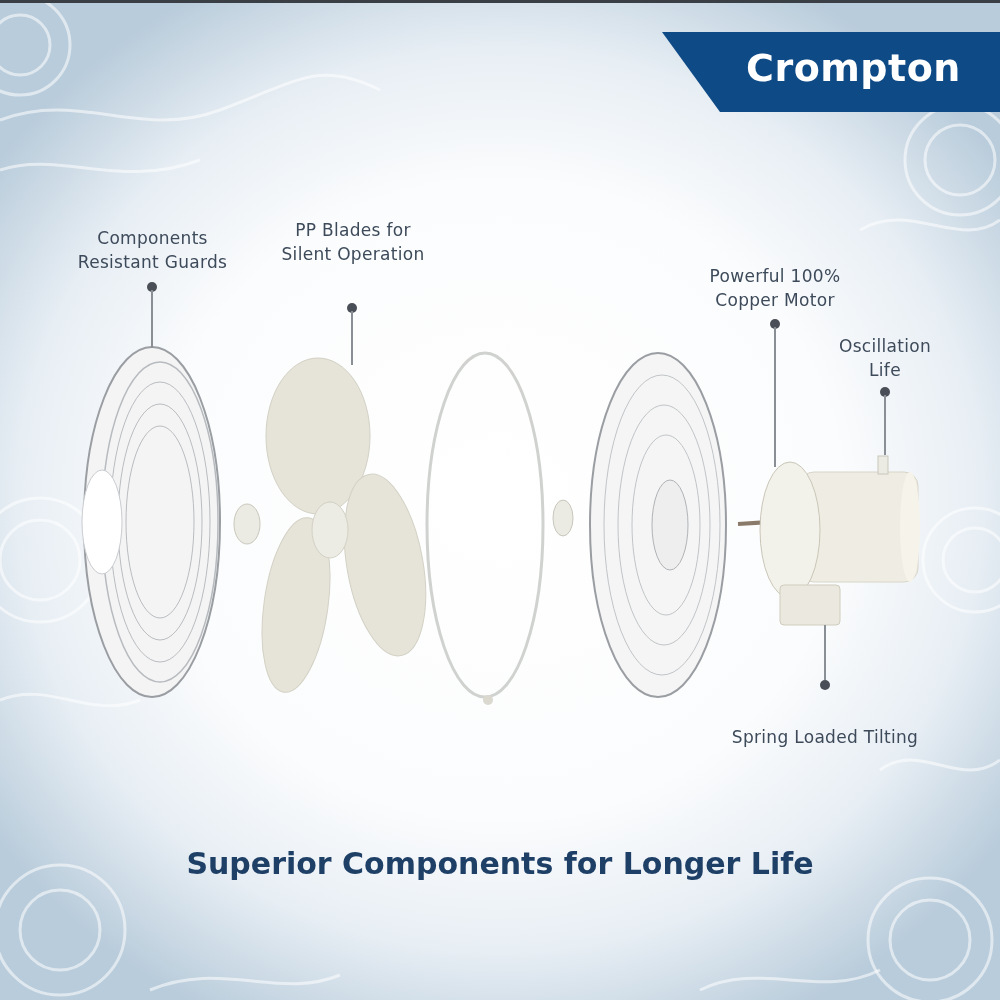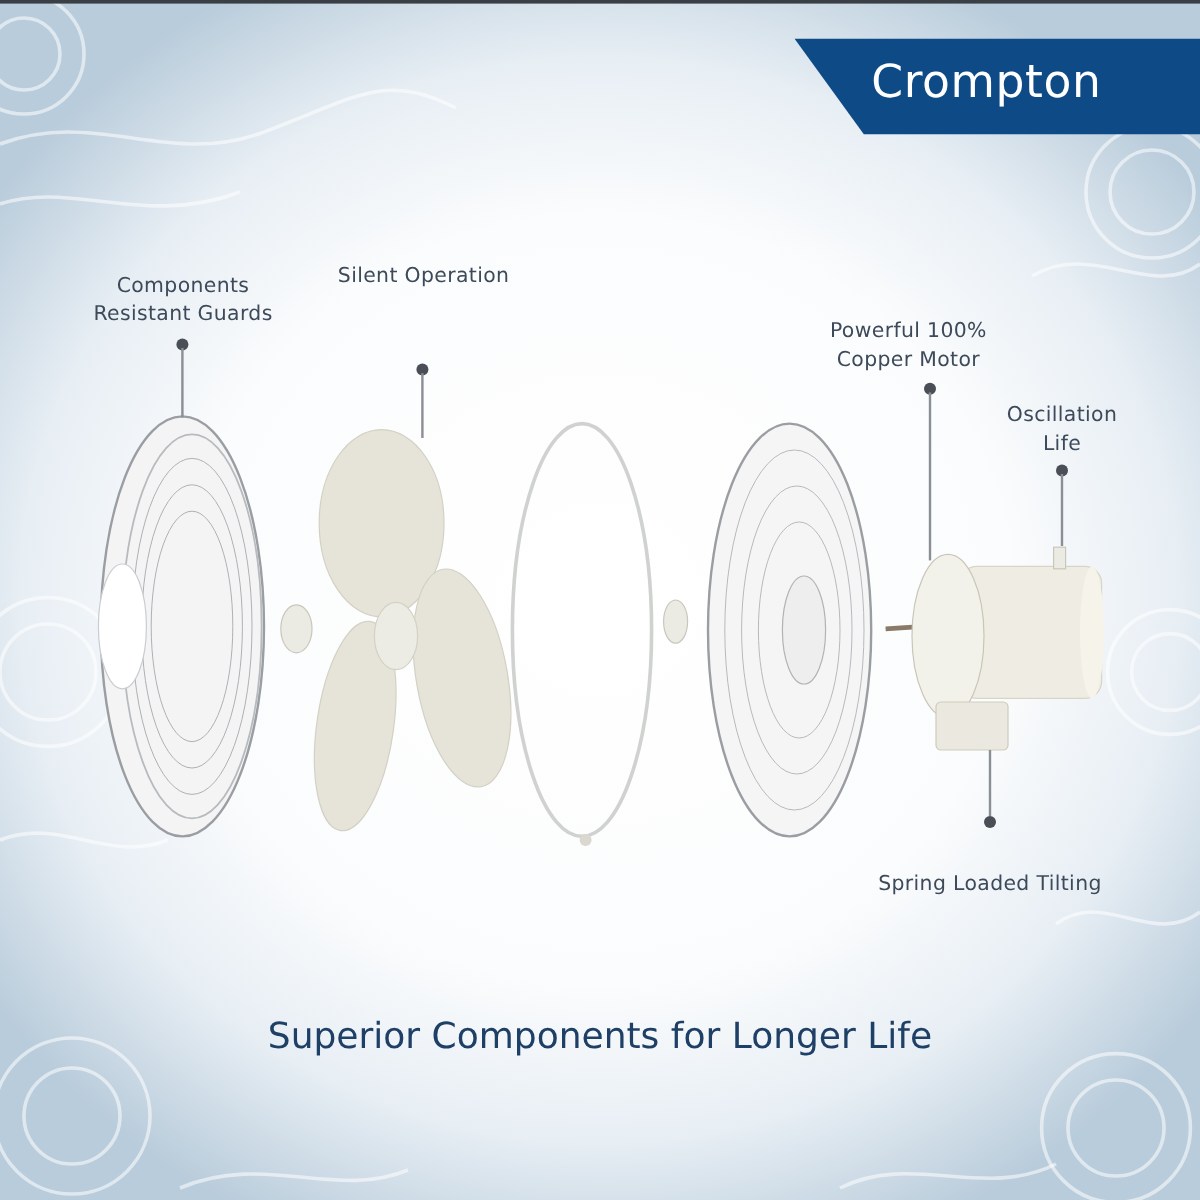--- a/index.html
+++ b/index.html
@@ -4,29 +4,29 @@
 <style>
   html, body { margin:0; padding:0; }
   body { width:1000px; height:1000px; overflow:hidden; position:relative;
     font-family:"DejaVu Sans", sans-serif; }
   .bg { position:absolute; inset:0;
     background: radial-gradient(ellipse 62% 58% at 50% 50%, #ffffff 0%, #fbfcfd 55%, #e7eef4 78%, #b9ccdb 100%); }
   .swirls { position:absolute; inset:0; }
   .topbar { position:absolute; left:0; top:0; width:1000px; height:3px; background:#3a3f45; }
   .brand { position:absolute; left:662px; top:32px; width:338px; height:80px; }
   .brand svg { position:absolute; inset:0; }
-  .brand-text { position:absolute; left:64px; top:14px; font-family:"DejaVu Sans", sans-serif;
-    font-weight:normal; font-size:38px; color:#ffffff; letter-spacing:0.5px; }
+  .brand-text { position:absolute; left:84px; top:14px; font-family:"DejaVu Sans", sans-serif;
+    font-weight:bold; font-size:38px; color:#ffffff; letter-spacing:0.5px; }
   .label { position:absolute; text-align:center; color:#3d4a5a; font-size:17px; line-height:24px;
     font-family:"DejaVu Sans", sans-serif; letter-spacing:0.3px; }
   .label span { display:block; }
   .dot { position:absolute; width:10px; height:10px; border-radius:50%; background:#4a4f57; }
   .line { position:absolute; width:2px; background:#8a8f96; }
   .tagline { position:absolute; left:0; width:1000px; top:846px; text-align:center;
-    font-family:"DejaVu Sans", sans-serif; font-weight:normal; font-size:30px; color:#1e3f66; }
+    font-family:"DejaVu Sans", sans-serif; font-weight:bold; font-size:30px; color:#1e3f66; }
   .art { position:absolute; inset:0; }
 </style>
 </head>
 <body>
 
 <div class="bg"></div>
 
 <svg class="swirls" width="1000" height="1000" viewBox="0 0 1000 1000">
   <g fill="none" stroke="#ffffff" stroke-opacity="0.55" stroke-width="3">
     <circle cx="20" cy="45" r="30"></circle>
@@ -108,26 +108,27 @@
 </svg>
 
 <div class="label" style="left:60px;top:226px;width:185px;">
   <span>Components</span>
   <span>Resistant Guards</span>
 </div>
 <div class="dot" style="left:147px;top:282px;"></div>
 <div class="line" style="left:151px;top:290px;height:58px;"></div>
 
 <div class="label" style="left:258px;top:218px;width:190px;">
+  <span>PP Blades for</span>
   <span>Silent Operation</span>
 </div>
 <div class="dot" style="left:347px;top:303px;"></div>
 <div class="line" style="left:351px;top:311px;height:54px;"></div>
 
-<div class="label" style="left:672px;top:264px;width:170px;">
+<div class="label" style="left:690px;top:264px;width:170px;">
   <span>Powerful 100%</span>
   <span>Copper Motor</span>
 </div>
 <div class="dot" style="left:770px;top:319px;"></div>
 <div class="line" style="left:774px;top:327px;height:140px;"></div>
 
 <div class="label" style="left:825px;top:334px;width:120px;">
   <span>Oscillation</span>
   <span>Life</span>
 </div>

